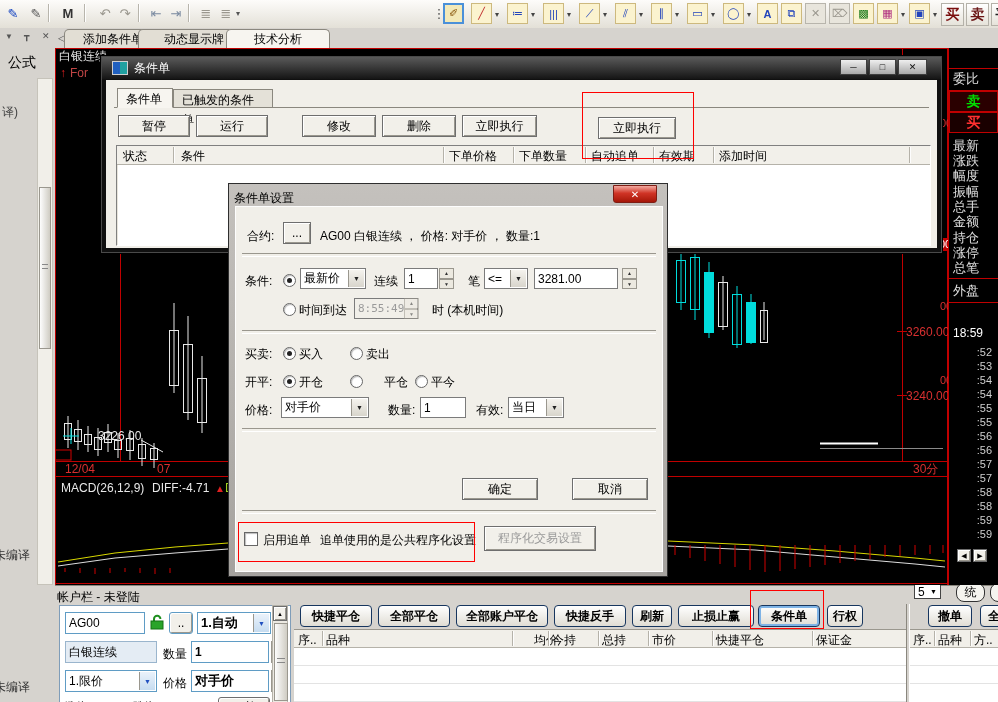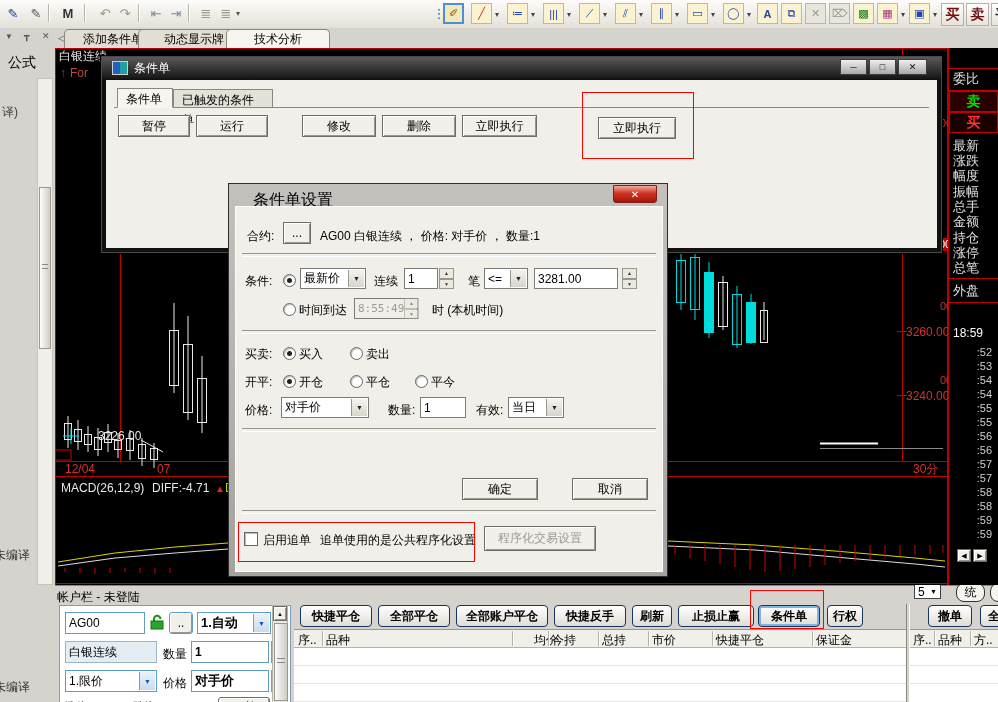--- a/index.html
+++ b/index.html
@@ -327,25 +327,43 @@
     <div class="wintab" style="left:67px;width:100px;top:9px;height:19px;background:#e4e1d8">已触发的条件单</div>
     <div class="abs" style="left:8px;top:27px;width:815px;height:1px;background:#8a877e"></div>
 
     <div class="abs btn3d" style="left:12px;top:35px;width:72px;height:22px">暂停</div>
     <div class="abs btn3d" style="left:90px;top:35px;width:72px;height:22px">运行</div>
     <div class="abs btn3d" style="left:196px;top:35px;width:74px;height:22px">修改</div>
     <div class="abs btn3d" style="left:276px;top:35px;width:74px;height:22px">删除</div>
     <div class="abs btn3d" style="left:356px;top:35px;width:75px;height:22px">立即执行</div>
     <div class="abs btn3d" style="left:492px;top:37px;width:78px;height:22px" able="true">立即执行</div>
 
+    <div class="abs" style="left:10px;top:65px;width:813px;height:99px;background:#fff;border:1px solid #808080;border-right-color:#fff;border-bottom-color:#fff;box-shadow:1px 1px 0 #e8e5dc inset">
+      <div class="abs" style="left:0;top:0;width:100%;height:18px;background:#f2f0ea;border-bottom:1px solid #b5b2a9">
+        <span class="hdrlbl" style="left:6px">状态</span>
+        <span class="hdrlbl" style="left:64px">条件</span>
+        <span class="hdrlbl" style="left:332px">下单价格</span>
+        <span class="hdrlbl" style="left:402px">下单数量</span>
+        <span class="hdrlbl" style="left:474px">自动追单</span>
+        <span class="hdrlbl" style="left:542px">有效期</span>
+        <span class="hdrlbl" style="left:602px">添加时间</span>
+        <div class="colsep abs" style="left:56px;top:1px;height:16px"></div>
+        <div class="colsep abs" style="left:326px;top:1px;height:16px"></div>
+        <div class="colsep abs" style="left:396px;top:1px;height:16px"></div>
+        <div class="colsep abs" style="left:468px;top:1px;height:16px"></div>
+        <div class="colsep abs" style="left:536px;top:1px;height:16px"></div>
+        <div class="colsep abs" style="left:596px;top:1px;height:16px"></div>
+        <div class="colsep abs" style="left:792px;top:1px;height:16px"></div>
+      </div>
+    </div>
   </div>
 </div>
 
 <div class="abs dlg">
-  <div class="abs" style="left:24px;top:6px;font-size:16px">条件单设置</div>
+  <div class="abs" style="left:5px;top:6px;font-size:12px">条件单设置</div>
   <div class="dlgclose">✕</div>
   <div class="abs" style="left:6px;top:22px;width:426px;height:364px;background:#f1efe9;border:1px solid #fdfdfd">
 
     <span class="lbl" style="left:11px;top:21px">合约:</span>
     <div class="abs btn3d" style="left:47px;top:15px;width:28px;height:22px">...</div>
     <span class="lbl" style="left:84px;top:21px">AG00 白银连续 ， 价格: 对手价 ， 数量:1</span>
     <div class="hr abs" style="left:6px;top:46px;width:414px"></div>
 
     <span class="lbl" style="left:9px;top:66px">条件:</span>
     <div class="radio sel" style="left:47px;top:67px"></div>
@@ -383,21 +401,21 @@
     <span class="lbl" style="left:9px;top:139px">买卖:</span>
     <div class="radio sel" style="left:47px;top:140px"></div>
     <span class="lbl" style="left:63px;top:139px">买入</span>
     <div class="radio" style="left:114px;top:140px"></div>
     <span class="lbl" style="left:130px;top:139px">卖出</span>
 
     <span class="lbl" style="left:9px;top:167px">开平:</span>
     <div class="radio sel" style="left:47px;top:168px"></div>
     <span class="lbl" style="left:63px;top:167px">开仓</span>
     <div class="radio" style="left:114px;top:168px"></div>
-    <span class="lbl" style="left:130px;top:167px">平仓</span>
+    <span class="lbl" style="left:148px;top:167px">平仓</span>
     <div class="radio" style="left:179px;top:168px"></div>
     <span class="lbl" style="left:195px;top:167px">平今</span>
 
     <span class="lbl" style="left:9px;top:195px">价格:</span>
     <div class="abs inp combo" style="left:45px;top:190px;width:88px;height:21px">
       <span>对手价</span>
       <span class="arrowbox">▼</span>
     </div>
     <span class="lbl" style="left:152px;top:195px">数量:</span>
     <div class="abs inp" style="left:184px;top:190px;width:46px;height:21px">1</div>

